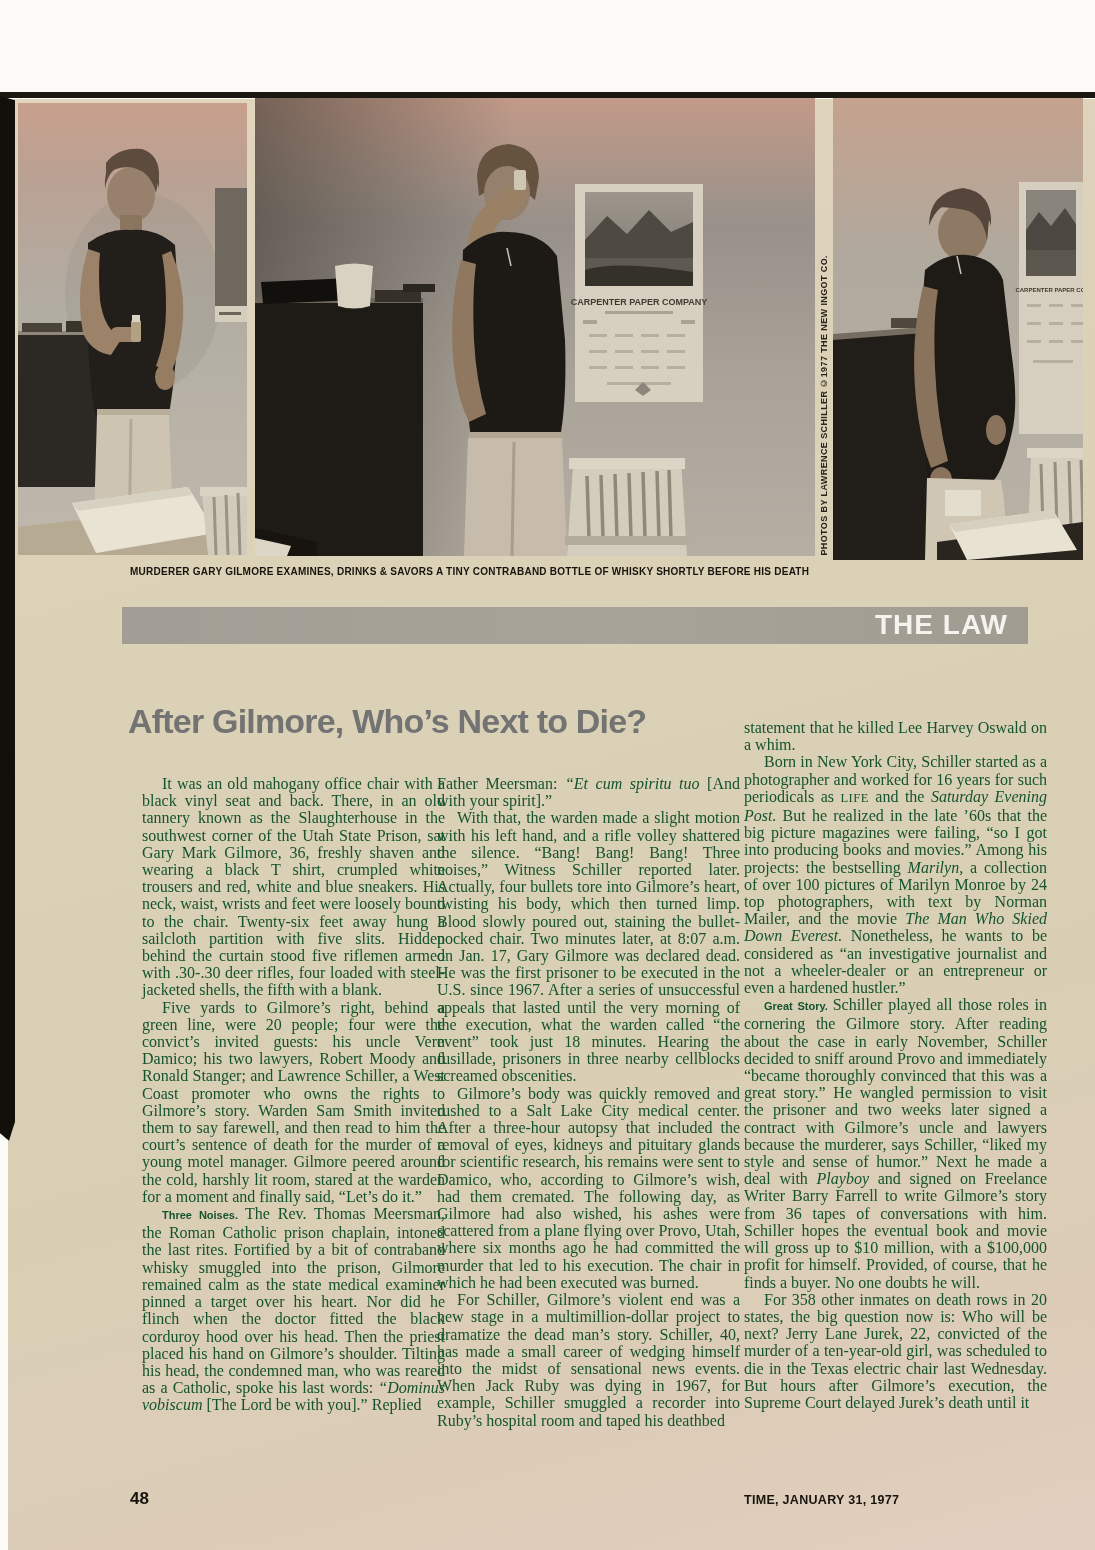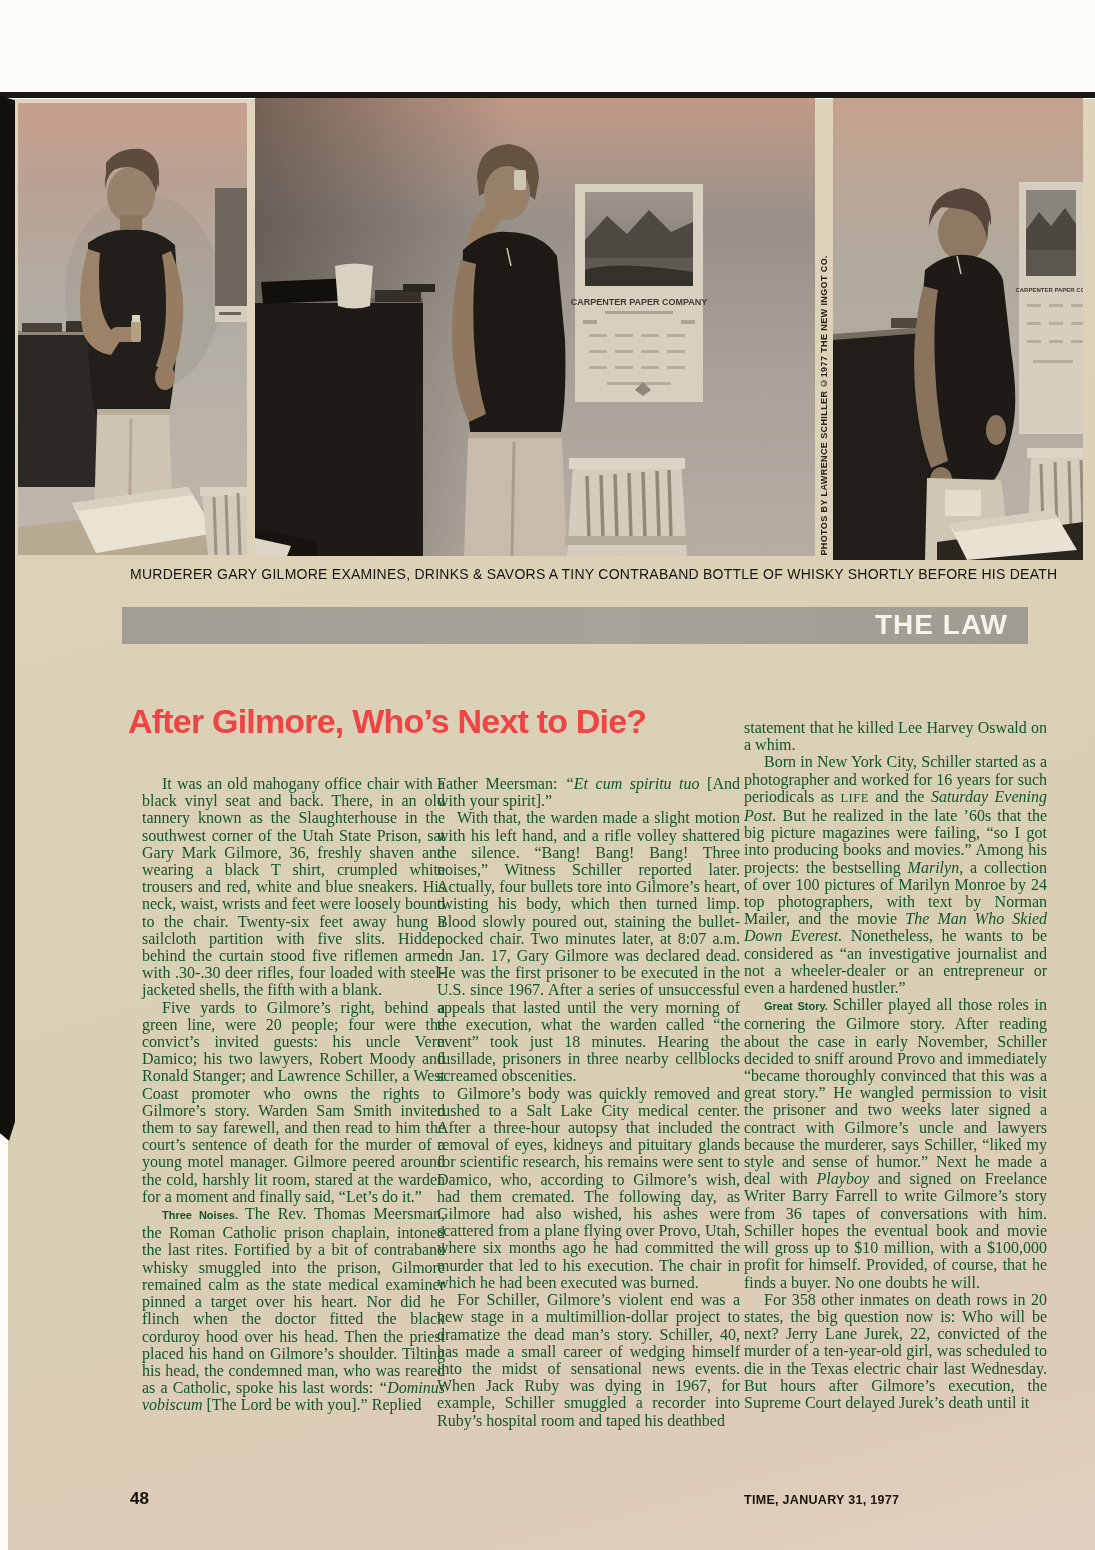--- a/index.html
+++ b/index.html
@@ -24,31 +24,31 @@
   #photo2{left:255px;top:98px;width:560px;height:458px;}
   #photo3{left:833px;top:98px;width:250px;height:462px;}
   .credit{position:absolute;left:815px;top:98px;width:19px;height:458px;}
   .credit span{
     position:absolute;bottom:0;left:4px;
     writing-mode:vertical-rl;transform:rotate(180deg);transform-origin:center;
     font-size:9px;font-weight:700;letter-spacing:0.4px;color:#2a251c;white-space:nowrap;
   }
   .caption{
     position:absolute;left:130px;top:566px;width:930px;
-    font-size:14px;font-weight:400;color:#17140e;letter-spacing:0.25px;
+    font-size:10px;font-weight:700;color:#17140e;letter-spacing:0.25px;
   }
   .lawbar{
     position:absolute;left:122px;top:607px;width:906px;height:37px;
     background:linear-gradient(90deg,#a39e95,#a8a399 55%,#a19c92);
     color:#f5f3ed;font-size:28px;font-weight:700;letter-spacing:1px;
     text-align:right;line-height:36px;padding-right:20px;box-sizing:border-box;
   }
   .title{
     position:absolute;left:128px;top:679px;width:610px;
-    font-size:34px;font-weight:700;color:#ef4444;letter-spacing:-0.8px;
+    font-size:34px;font-weight:700;color:#737373;letter-spacing:-0.8px;
   }
   .col{
     position:absolute;width:303px;
     font-family:"Liberation Serif",serif;font-size:16px;line-height:17.2px;
     text-align:justify;color:#14532d;margin-top:34px;
   }
   #col1{left:142px;top:741px;}
   #col2{left:437px;top:741px;}
   #col3{left:744px;top:685px;}
   .col p{margin:0;}

